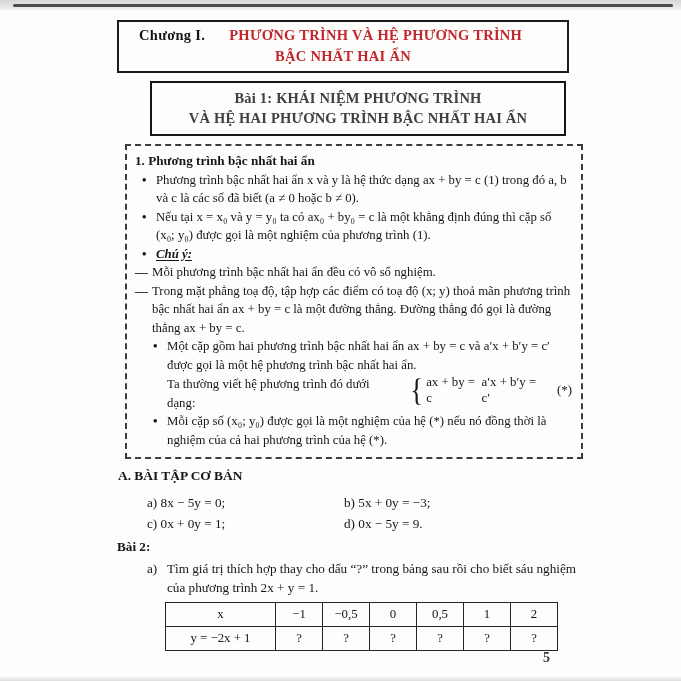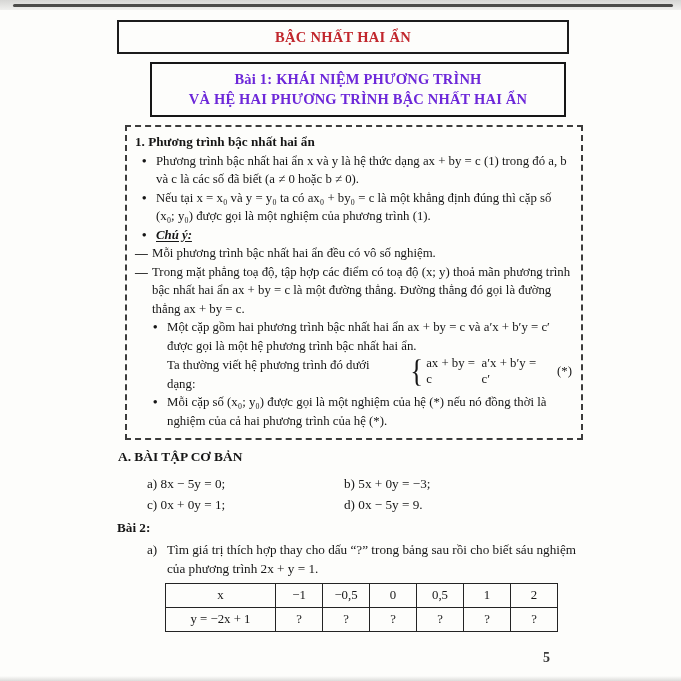--- a/index.html
+++ b/index.html
@@ -13,21 +13,21 @@
   .content { position:absolute; left:117px; top:20px; width:466px; }
 
   .red { color:#c1272d; }
 
   .chapter-box { border:2px solid #1c1c1c; margin-right:14px; padding:4px 10px 5px; }
   .ch-line1 { display:flex; gap:24px; padding-left:10px; font-weight:bold; font-size:14.5px; line-height:19px; letter-spacing:.3px; }
   .ch-line2 { text-align:center; font-weight:bold; font-size:14.5px; line-height:19px; letter-spacing:.3px; margin-top:2px; }
   .ch-line2 .u { text-underline-offset:3px;text-align:right; }
 
   .lesson-box { border:2.5px solid #161616; margin:8px 17px 0 33px; padding:5px 6px 6px; text-align:center;
-                font-weight:bold; font-size:14.5px; line-height:20px; letter-spacing:.2px; color:#6d28d9; }
+                font-weight:bold; font-size:14.5px; line-height:20px; letter-spacing:.2px; color:#404040; }
 
   .theory-box { border:2px dashed #3c3c3c; margin:8px 0 0 8px; padding:6px 9px 8px 8px;
                 font-size:12.8px; line-height:18.5px; }
   .t-heading { font-weight:bold; font-size:13.2px; }
   .t-heading.second { margin-top:3px; }
   .bullet, .dashitem { display:flex; align-items:flex-start; }
   .bullet { padding-left:7px; }
   .bullet.indent2 { padding-left:18px; }
   .mk { flex:0 0 14px; width:14px; font-weight:bold; }
   .dashitem .mk { flex:0 0 17px; width:17px; }
@@ -58,20 +58,24 @@
 </head>
 <body>
 
 <div class="page">
   <div class="top-edge"></div>
   <div class="top-line"></div>
 
   <div class="content">
 
     <div class="chapter-box">
+      <div class="ch-line1">
+        <span>Chương I.</span>
+        <span class="red">PHƯƠNG TRÌNH VÀ HỆ PHƯƠNG TRÌNH</span>
+      </div>
       <div class="ch-line2">
         <span class="red u">BẬC NHẤT HAI ẨN</span>
       </div>
     </div>
 
     <div class="lesson-box">
       <div>Bài 1: KHÁI NIỆM PHƯƠNG TRÌNH</div>
       <div>VÀ HỆ HAI PHƯƠNG TRÌNH BẬC NHẤT HAI ẨN</div>
     </div>
 

